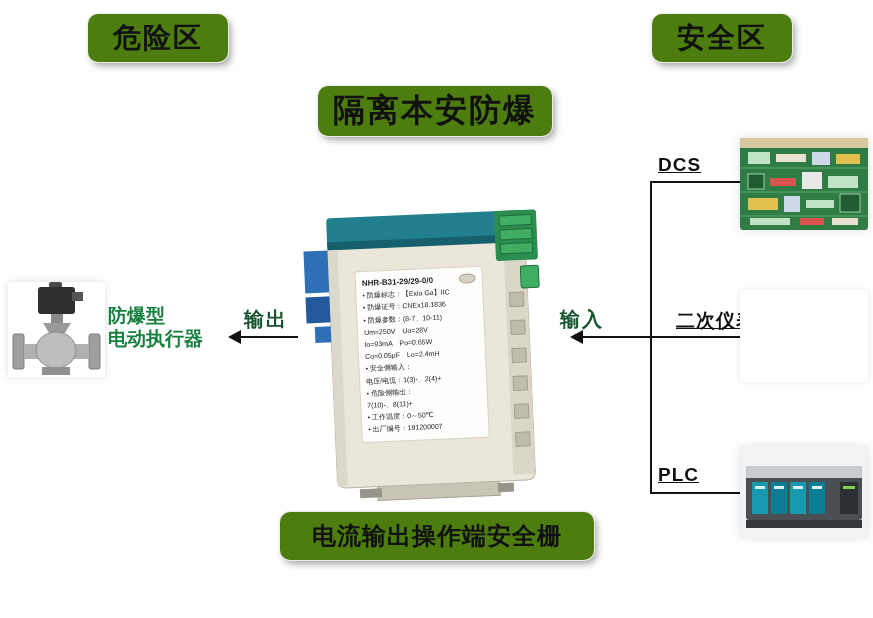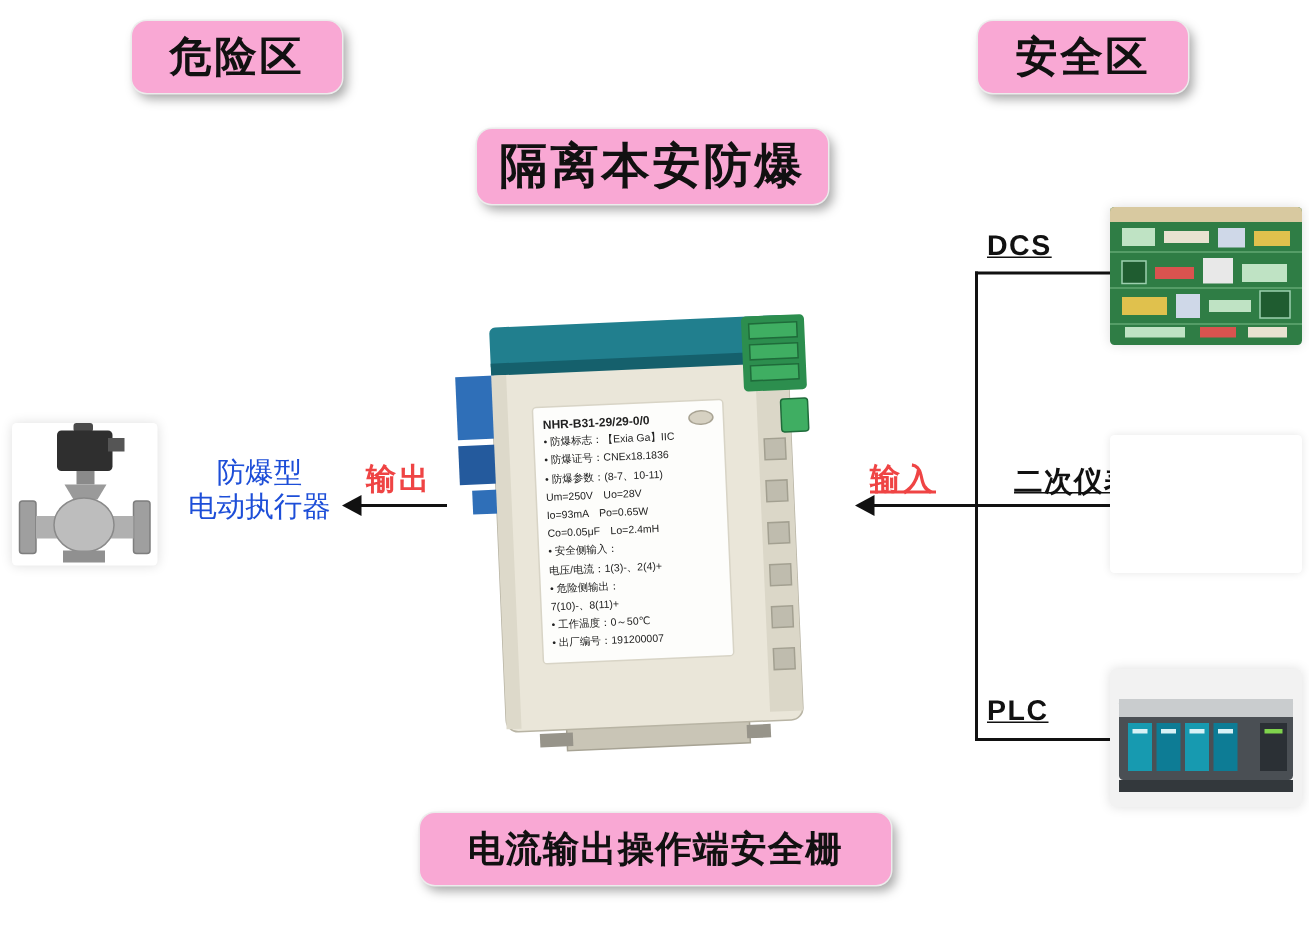--- a/index.html
+++ b/index.html
@@ -1,66 +1,66 @@
 <!DOCTYPE html>
 <html><head>
 <meta charset="utf-8">
 <style>
   * { margin:0; padding:0; box-sizing:border-box; }
   html,body { background:#ffffff; font-family:"Liberation Sans","DejaVu Sans",sans-serif; color:#111; }
   .canvas { position:relative; width:873px; height:618px; background:#fff; overflow:hidden; }
 
   .badge {
-    position:absolute; background:#f9a8d4; border-radius:10px;
+    position:absolute; background:#4d7c0f; border-radius:10px;
     box-shadow:0 0 0 1px #ececec, 3px 4px 7px rgba(0,0,0,0.35);
     display:flex; align-items:center; justify-content:center;
     font-weight:bold; color:#111; letter-spacing:2px;
   }
   .badge.zone { font-size:28px; }
   .badge.banner-top { font-size:32px; }
   .badge.banner-bottom { font-size:24px; letter-spacing:1px; }
 
   .hline { position:absolute; height:2px; background:#111; }
   .vline { position:absolute; width:2px; background:#111; }
   .ah-left {
     position:absolute; width:0; height:0;
     border-top:7px solid transparent; border-bottom:7px solid transparent;
     border-right:13px solid #111;
   }
-  .flow-label { position:absolute; font-weight:bold; font-size:20px; color:#ef4444; letter-spacing:2px; }
+  .flow-label { position:absolute; font-weight:bold; font-size:20px; color:#14532d; letter-spacing:2px; }
   .branch-label { position:absolute; font-weight:bold; font-size:19px; color:#111; letter-spacing:1px;text-decoration:underline; }
 
   .img-box { position:absolute; background:#fff; box-shadow:0 0 8px rgba(0,0,0,0.13); border-radius:3px; overflow:hidden; }
 
   .device-wrap { position:absolute; left:296px; top:194px; width:272px; height:318px; transform:rotate(-2.5deg); }
   .device-wrap svg { position:absolute; left:0; top:0; }
   .device-label {
     position:absolute; left:62px; top:74px; width:128px; height:172px;
     background:#fdfdfb; border:1px solid #d8d4c6; border-radius:3px;
     padding:6px 5px 4px 6px; font-size:7px; line-height:12.2px; color:#222;
   }
   .device-label .model-line { font-weight:bold; font-size:8px; }
   .logo-oval {
     position:absolute; right:6px; top:6px; width:17px; height:10px;
     border-radius:50%; background:#d6d1c2; border:1px solid #a9a494;
   }
   .caption {
-    position:absolute; left:108px; top:304px; width:130px; text-align:center;
-    font-weight:normal; font-size:19px; line-height:23px; color:#1d4ed8;
+    position:absolute; left:108px; top:304px; width:130px; 
+    font-weight:bold; font-size:19px; line-height:23px; color:#15803d;
   }
 </style>
 </head>
 <body>
 
 <div class="canvas">
 
   <div class="badge zone" style="left:88px; top:14px; width:140px; height:48px;">危险区</div>
   <div class="badge zone" style="left:652px; top:14px; width:140px; height:48px;">安全区</div>
   <div class="badge banner-top" style="left:318px; top:86px; width:234px; height:50px;">隔离本安防爆</div>
-  <div class="badge banner-bottom" style="left:280px; top:542px; width:314px; height:48px;">电流输出操作端安全栅</div>
+  <div class="badge banner-bottom" style="left:280px; top:512px; width:314px; height:48px;">电流输出操作端安全栅</div>
 
   <div class="device-wrap">
     <svg width="272" height="318" viewBox="0 0 272 318">
 
       <rect x="76" y="288" width="122" height="16" fill="#c9c5b6" stroke="#a7a394"></rect>
       <rect x="58" y="292" width="22" height="9" fill="#97948a"></rect>
       <rect x="196" y="292" width="16" height="9" fill="#97948a"></rect>
 
       <rect x="36" y="48" width="198" height="242" rx="8" fill="#eae6d9" stroke="#b8b4a4"></rect>
       <rect x="212" y="54" width="22" height="230" fill="#dbd7c8"></rect>
@@ -122,21 +122,21 @@
   </div>
   <div class="caption">
     <div>防爆型</div>
     <div>电动执行器</div>
   </div>
 
   <div class="flow-label" style="left:244px; top:306px;">输出</div>
   <div class="hline" style="left:240px; top:336px; width:58px;"></div>
   <div class="ah-left" style="left:228px; top:330px;"></div>
 
-  <div class="flow-label" style="left:580px; top:306px;text-decoration:underline;">输入</div>
+  <div class="flow-label" style="left:560px; top:306px;">输入</div>
   <div class="hline" style="left:582px; top:336px; width:70px;"></div>
   <div class="ah-left" style="left:570px; top:330px;"></div>
 
   <div class="vline" style="left:650px; top:181px; height:313px;"></div>
   <div class="hline" style="left:650px; top:181px; width:90px;"></div>
   <div class="hline" style="left:650px; top:336px; width:90px;"></div>
   <div class="hline" style="left:650px; top:492px; width:90px;"></div>
 
   <div class="branch-label" style="left:658px; top:154px;">DCS</div>
   <div class="branch-label" style="left:656px; top:308px;margin-left:20px;">二次仪表</div>

